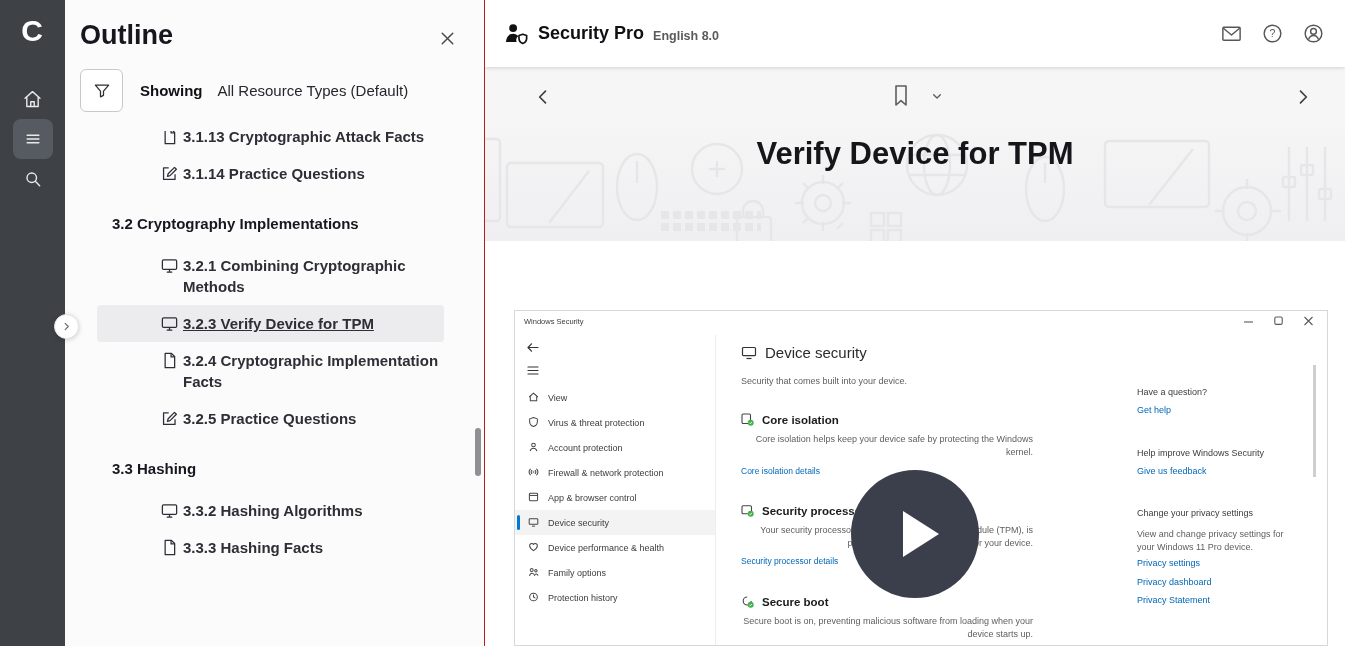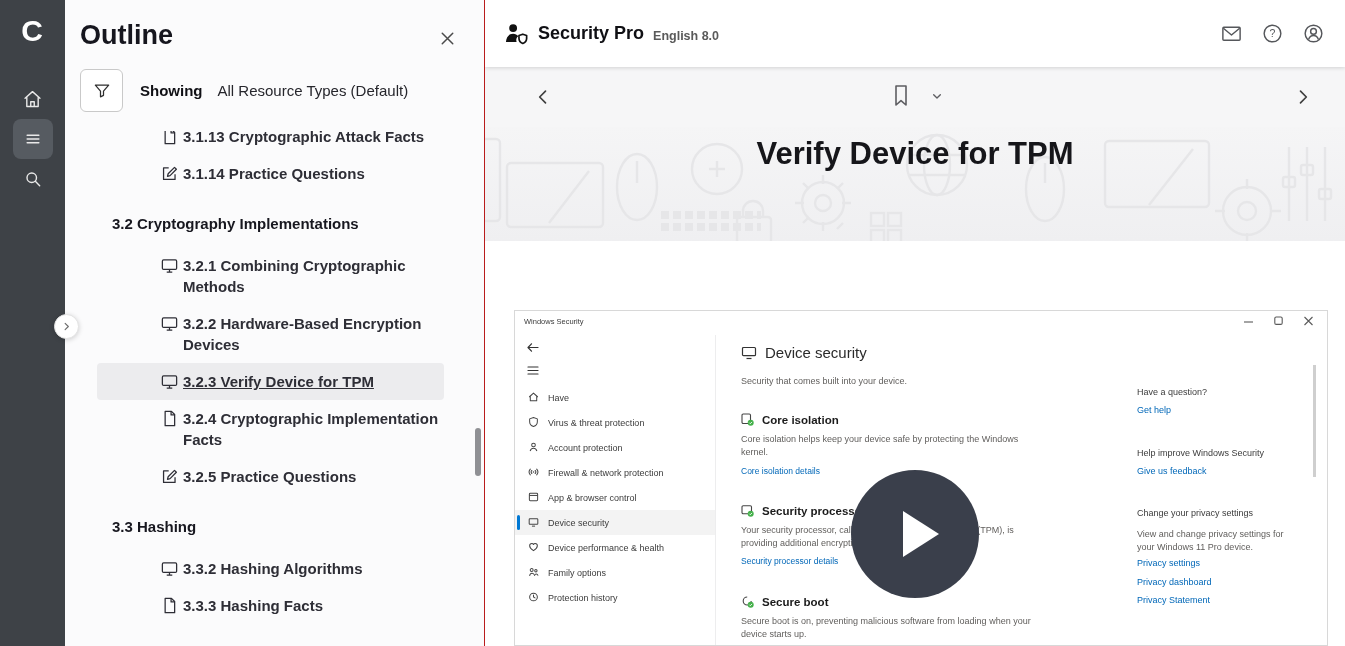--- a/index.html
+++ b/index.html
@@ -79,21 +79,21 @@
   .ws-item.active::before { content:""; position:absolute; left:2px; top:5px; width:3px; height:15px;
                             border-radius:2px; background:#0078d4; }
 
   .ws-maincard { position:absolute; left:200px; top:0; bottom:0; right:15px; border-left:1px solid #ededee; }
 
   .ws-h3 { position:absolute; left:226px; top:9px; font-size:15px; color:#2b2b2b; font-weight:400;
            display:flex; align-items:center; gap:8px; }
   .ws-sub { position:absolute; left:226px; top:41px; font-size:9px; color:#605e5c; }
   .ws-sec-h { position:absolute; left:226px; font-size:11.5px; font-weight:700; color:#1b1b1b;
               display:flex; align-items:center; gap:8px; }
-  .ws-sec-b { position:absolute; left:226px; width:292px; font-size:9px; line-height:12.5px; color:#605e5c; }
+  .ws-sec-b { position:absolute; left:226px; width:292px; font-size:9px; line-height:12.5px; color:#605e5c;text-align:right; }
   .ws-link { position:absolute; left:226px; font-size:8.5px; color:#0067b8; text-decoration:none; }
 
   .ws-aside { position:absolute; left:622px; width:172px; }
   .ws-aside .a-t { font-size:9px; color:#3b3b3b; }
   .ws-aside .a-b { font-size:9px; line-height:12.5px; color:#605e5c; }
   .ws-aside .a-l { font-size:9px; color:#0067b8; text-decoration:none; display:block; }
   .pos { position:absolute; left:0;margin-top:9px; }
 
   .ws-scrollthumb { position:absolute; left:798px; top:30px; width:3px; height:112px; background:#cfcfcf; }
 
@@ -184,29 +184,20 @@
       </div>
       <div class="o-section">3.2 Cryptography Implementations</div>
       <div class="o-item">
         <span class="icn">
             <svg width="19" height="19" viewBox="0 0 24 24" fill="none" stroke="currentColor" stroke-width="1.6" stroke-linejoin="round">
               <rect x="3" y="5" width="18" height="12" rx="1.5"></rect>
               <path d="M8.5 20.5h7M12 17v3.5"></path>
             </svg>
           </span>
         <span>3.2.1 Combining Cryptographic Methods</span>
-      </div>
-      <div class="o-item">
-        <span class="icn">
-            <svg width="19" height="19" viewBox="0 0 24 24" fill="none" stroke="currentColor" stroke-width="1.6" stroke-linejoin="round">
-              <rect x="3" y="5" width="18" height="12" rx="1.5"></rect>
-              <path d="M8.5 20.5h7M12 17v3.5"></path>
-            </svg>
-          </span>
-        <span>3.2.2 Hardware-Based Encryption Devices</span>
       </div>
       <div class="o-item selected">
         <span class="icn">
             <svg width="19" height="19" viewBox="0 0 24 24" fill="none" stroke="currentColor" stroke-width="1.6" stroke-linejoin="round">
               <rect x="3" y="5" width="18" height="12" rx="1.5"></rect>
               <path d="M8.5 20.5h7M12 17v3.5"></path>
             </svg>
           </span>
         <span>3.2.3 Verify Device for TPM</span>
       </div>
@@ -383,21 +374,21 @@
           </svg>
         </span>
 
       <div class="ws-nav">
         <div class="ws-item">
             <span class="wicn">
               <svg width="11" height="12" viewBox="0 0 12 12" fill="none" stroke="currentColor" stroke-width="1.1" stroke-linejoin="round">
                 <path d="M1.3 6L6 1.8 10.7 6M2.5 5.2V10h7V5.2"></path>
               </svg>
             </span>
-            <span>Have</span>
+            <span>View</span>
           </div>
         <div class="ws-item">
             <span class="wicn">
               <svg width="11" height="12" viewBox="0 0 12 12" fill="none" stroke="currentColor" stroke-width="1.1" stroke-linejoin="round">
                 <path d="M6 1.2l4.2 1.4v3c0 2.9-1.9 4.5-4.2 5.2-2.3-.7-4.2-2.3-4.2-5.2v-3z"></path>
               </svg>
             </span>
             <span>Virus &amp; threat protection</span>
           </div>
         <div class="ws-item">

